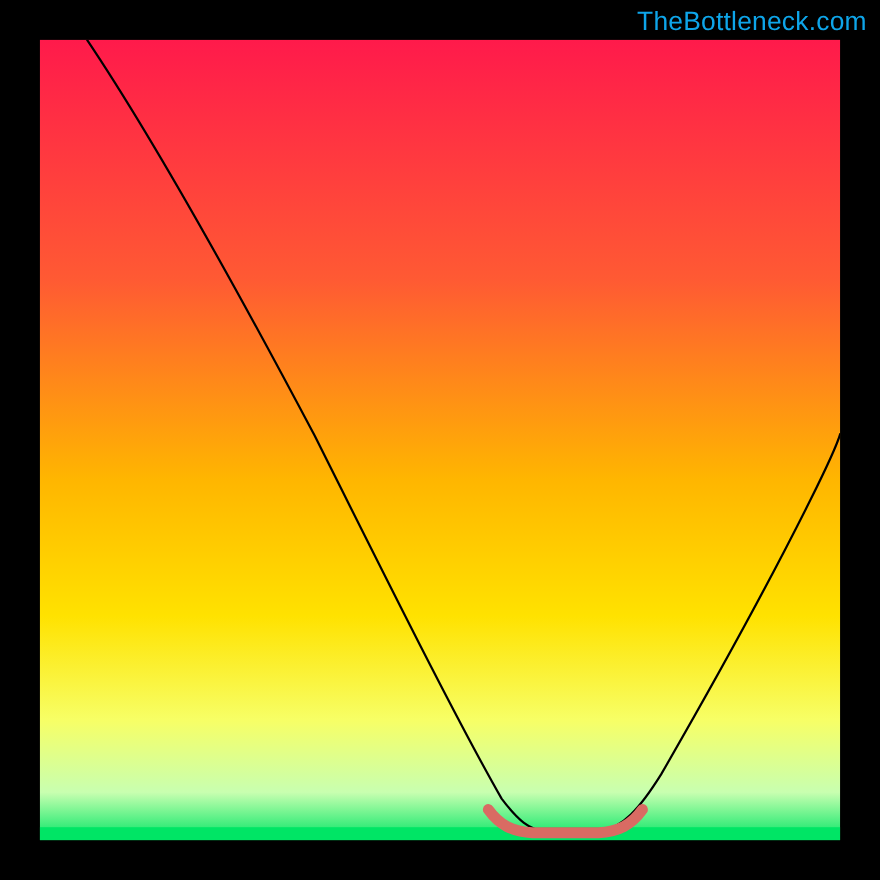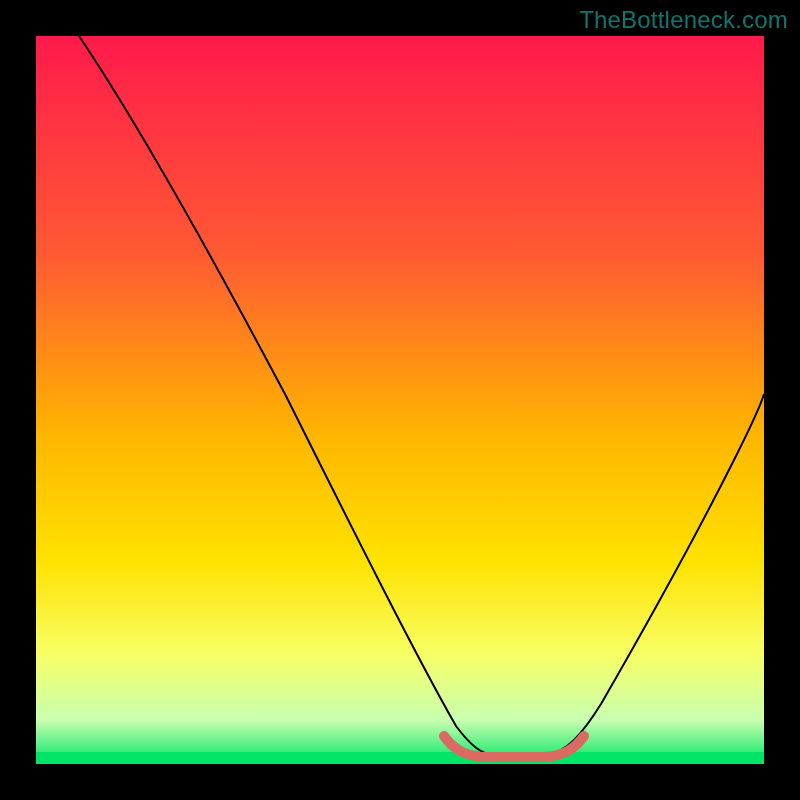--- a/index.html
+++ b/index.html
@@ -22,21 +22,21 @@
     left: 36px;
     top: 36px;
     width: 728px;
     height: 728px;
     overflow: hidden;
   }
   .watermark {
     position: absolute;
     top: 6px;
     right: 12px;
-    color: #0f766e;
+    color: #0ea5e9;
     font-size: 24px;
     font-weight: 500;
     letter-spacing: 0.2px;
     pointer-events: none;
   }
   .bg-gradient {
     position: absolute;
     inset: 0;
   }
   .overlay-svg {

